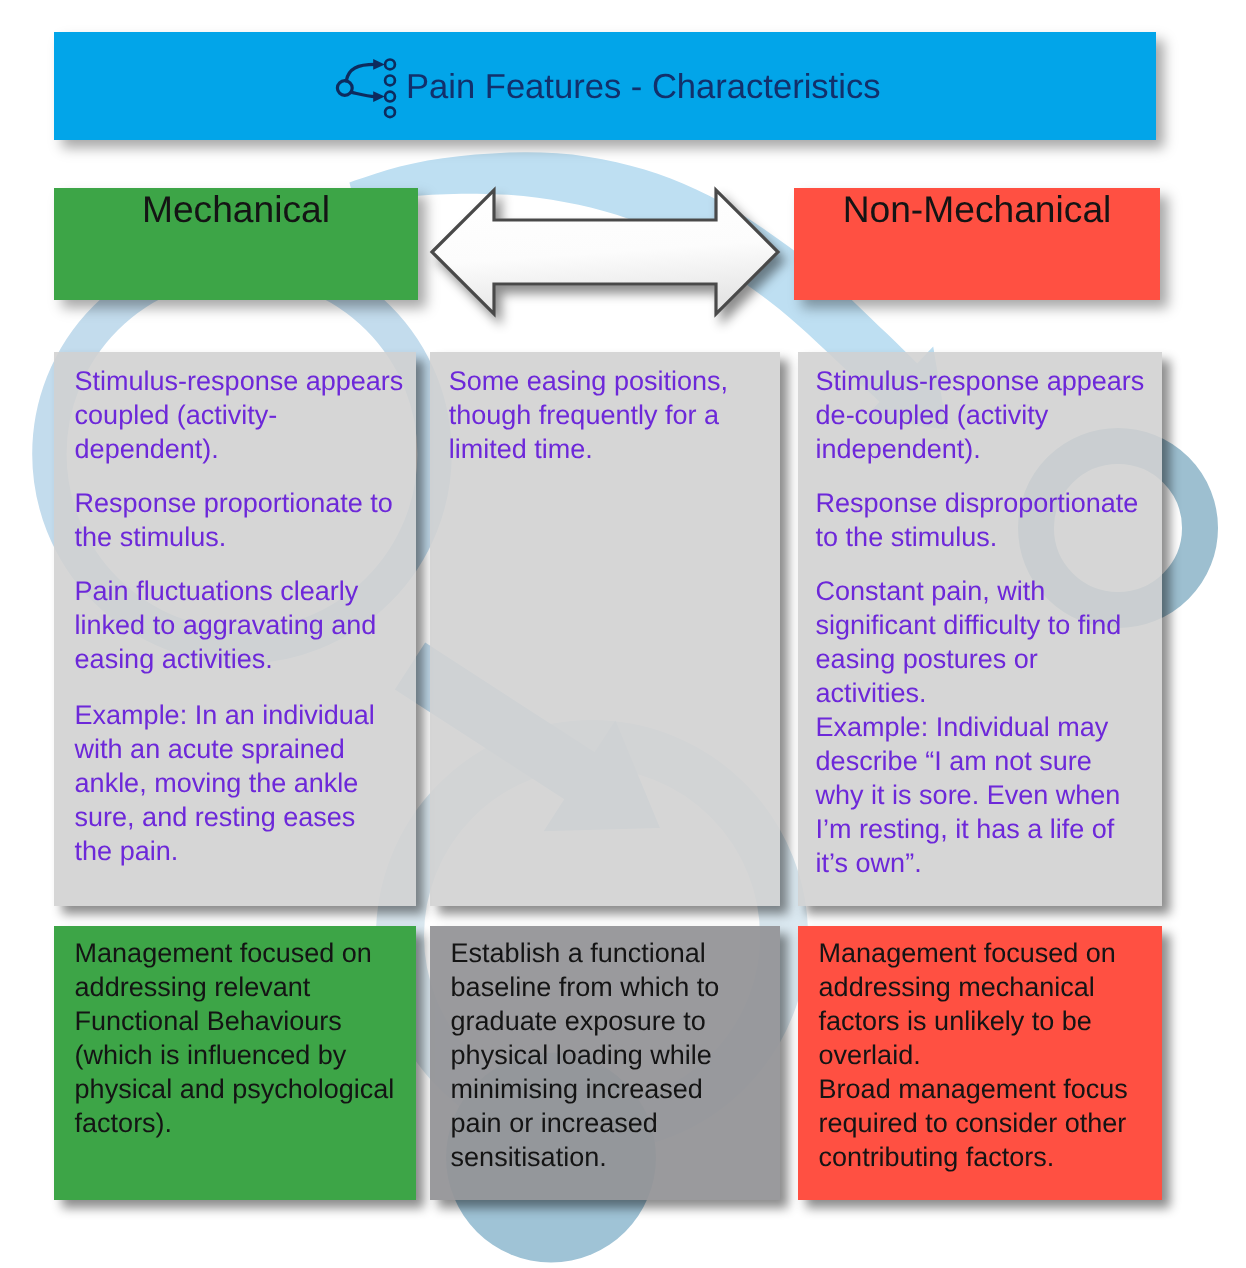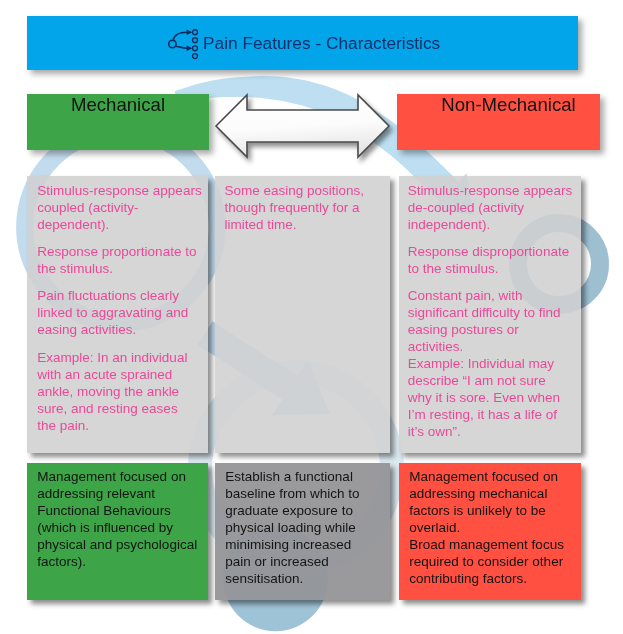--- a/index.html
+++ b/index.html
@@ -7,24 +7,24 @@
   body{width:623px;height:634px;font-family:"Liberation Sans",sans-serif;overflow:hidden;}
   #canvas{position:relative;width:623px;height:634px;overflow:hidden;background:#ffffff;border-radius:12px;}
   #bg{position:absolute;left:0;top:0;width:623px;height:634px;}
   #banner{position:absolute;left:27px;top:16px;width:551px;height:54px;background:#02a5e9;
     box-shadow:4px 4px 6px rgba(0,0,0,0.34);}
   #title-icon{position:absolute;left:137px;top:10.4px;width:36px;height:36px;}
   #banner-title{position:absolute;left:176px;top:0;height:54px;line-height:54px;color:#12306b;font-size:17.3px;}
   .hdr{position:absolute;top:94px;height:56px;box-shadow:4px 4px 6px rgba(0,0,0,0.34);
     display:flex;align-items:flex-start;justify-content:center;color:#141414;font-size:18.6px;}
   #hdr-mech{left:27px;width:182px;background:#3da547;}
-  #hdr-nonmech{left:397px;width:183px;background:#ff5042;padding-left:20px;}
+  #hdr-nonmech{left:397px;width:183px;background:#ff5042;}
   #arrow{position:absolute;left:206px;top:86px;}
   .col{position:absolute;background:rgba(208,208,208,0.88);box-shadow:4px 4px 5px rgba(0,0,0,0.45);
-    font-size:13.5px;color:#ec4899;box-sizing:border-box;padding:5.7px 2px 0 10.3px;}
+    font-size:13.5px;color:#6d28d9;box-sizing:border-box;padding:5.7px 2px 0 10.3px;}
   .c1{left:27px;top:176px;width:181px;height:277px;}
   .c2{left:215px;top:176px;width:175px;height:277px;padding-left:9.4px;}
   .c3{left:399px;top:176px;width:182px;height:277px;padding-left:8.8px;}
   .bbox{position:absolute;top:463px;height:137px;box-sizing:border-box;font-size:13.5px;color:#141414;
     padding:4.7px 2px 0 10.3px;box-shadow:4px 4px 5px rgba(0,0,0,0.45);}
   .bb1{left:27px;width:181px;background:#3da547;}
   .bb2{left:215px;width:175px;background:rgba(148,148,151,0.94);}
   .bb3{left:399px;width:182px;background:#ff5042;}
   .para{margin:0 0 10.4px 0;}
   .para:last-child{margin-bottom:0;}

